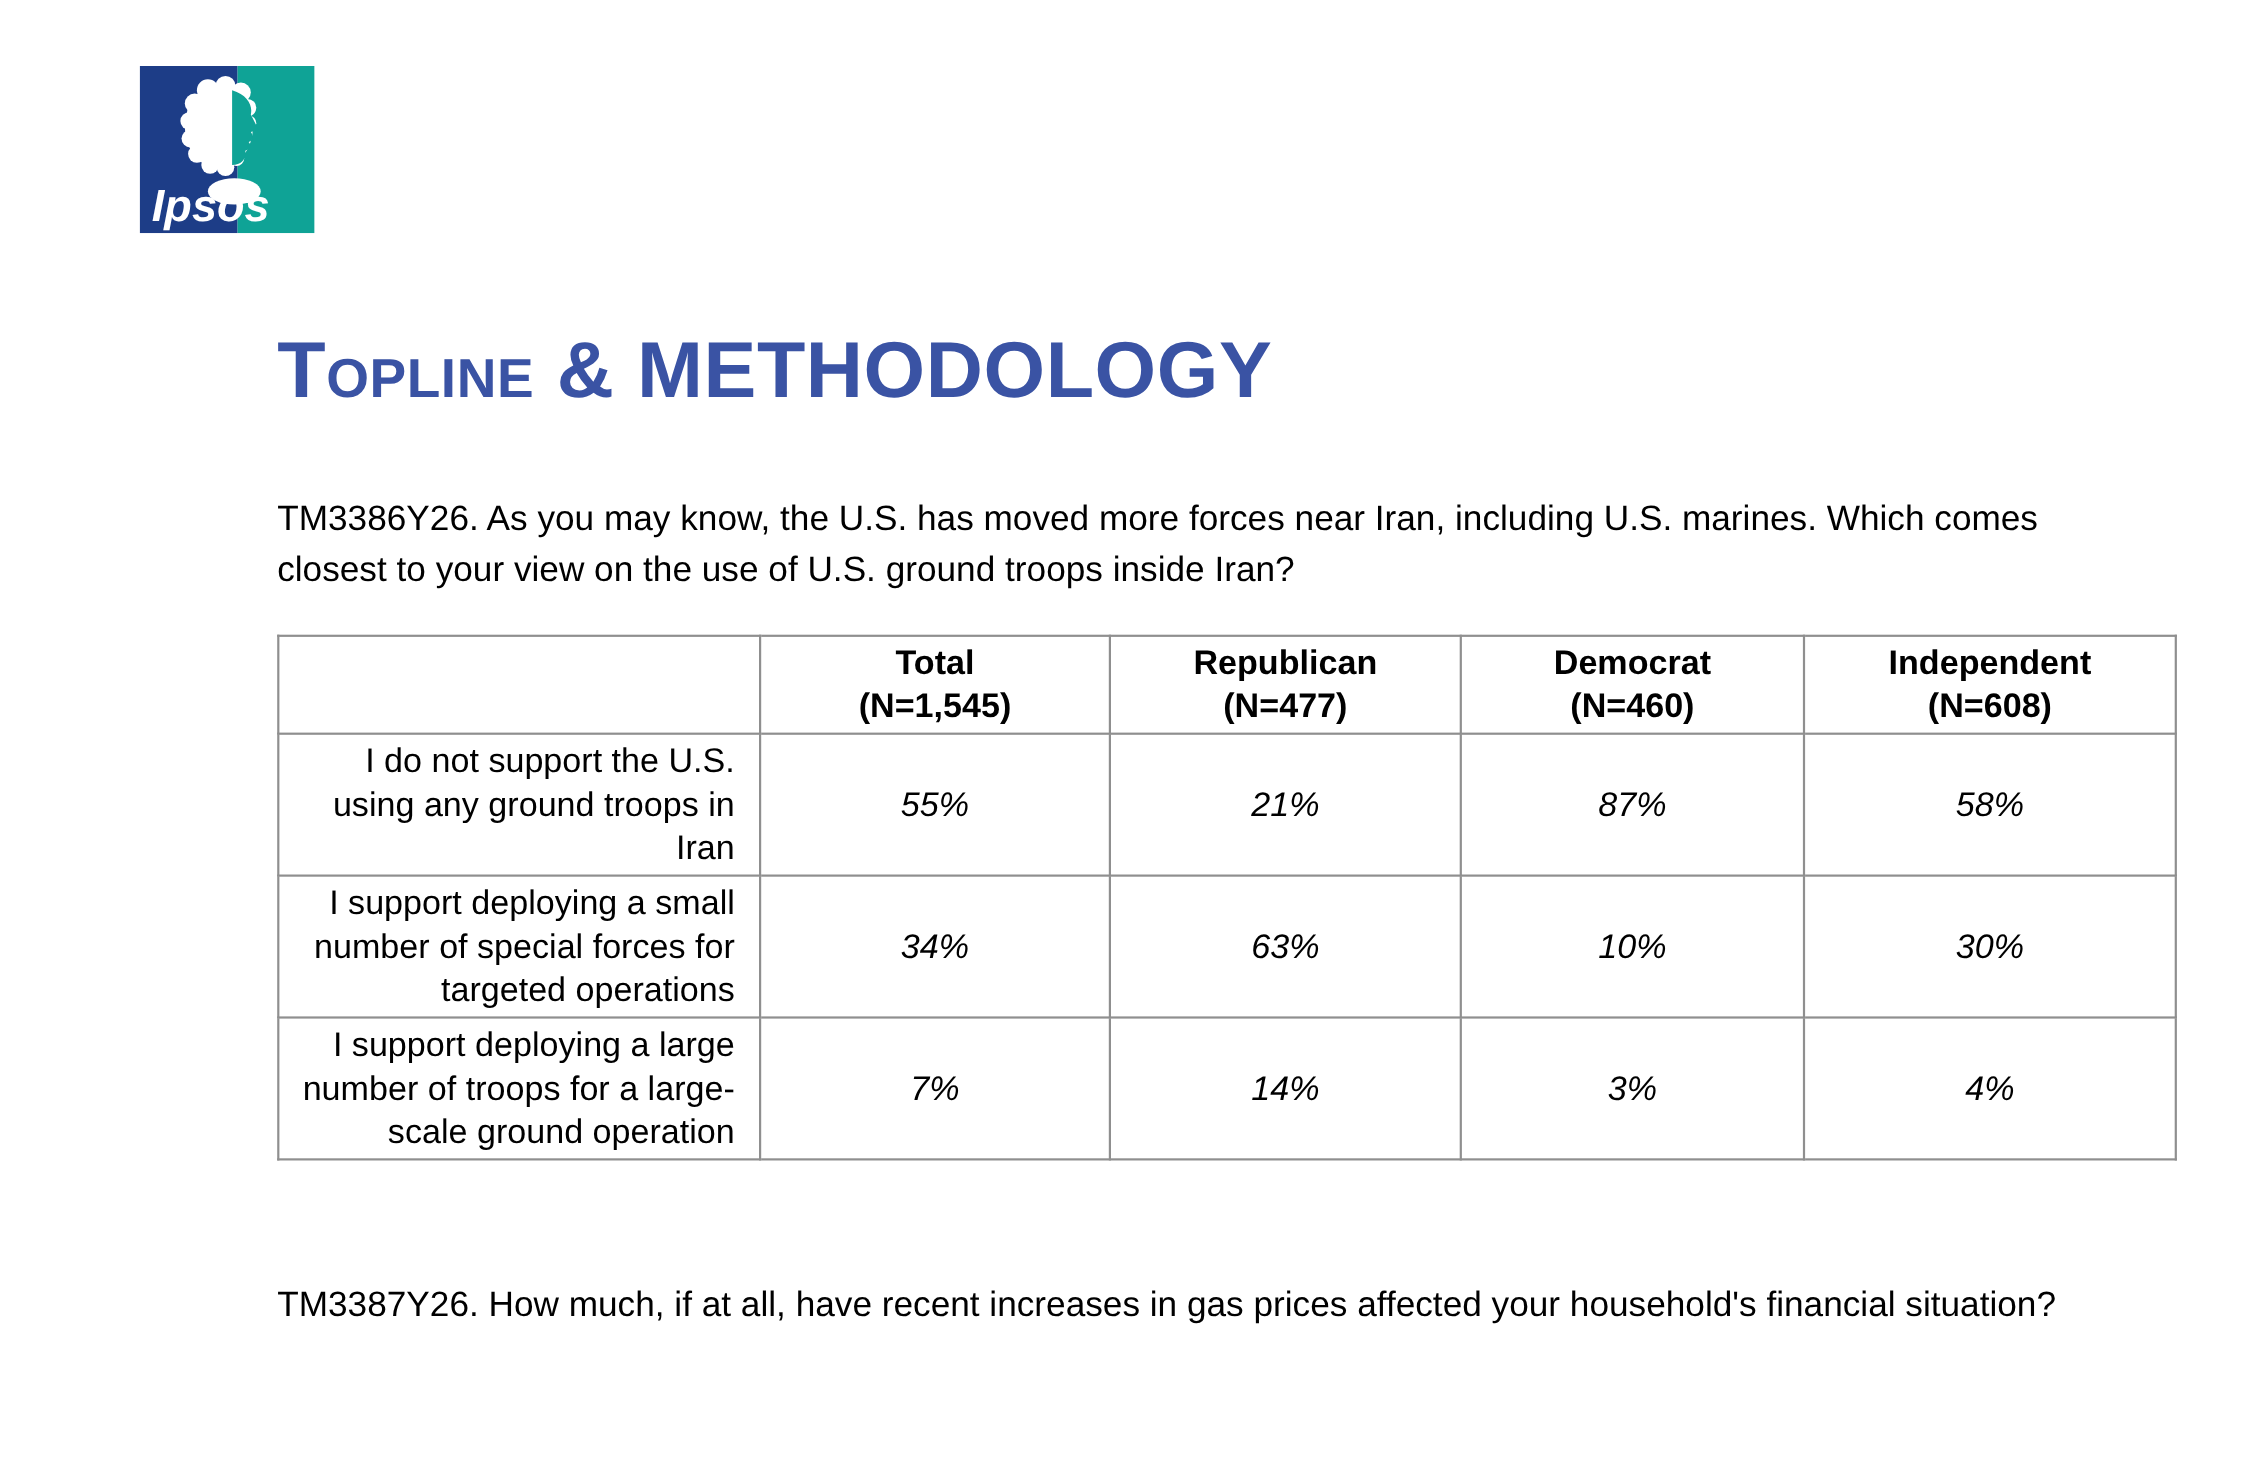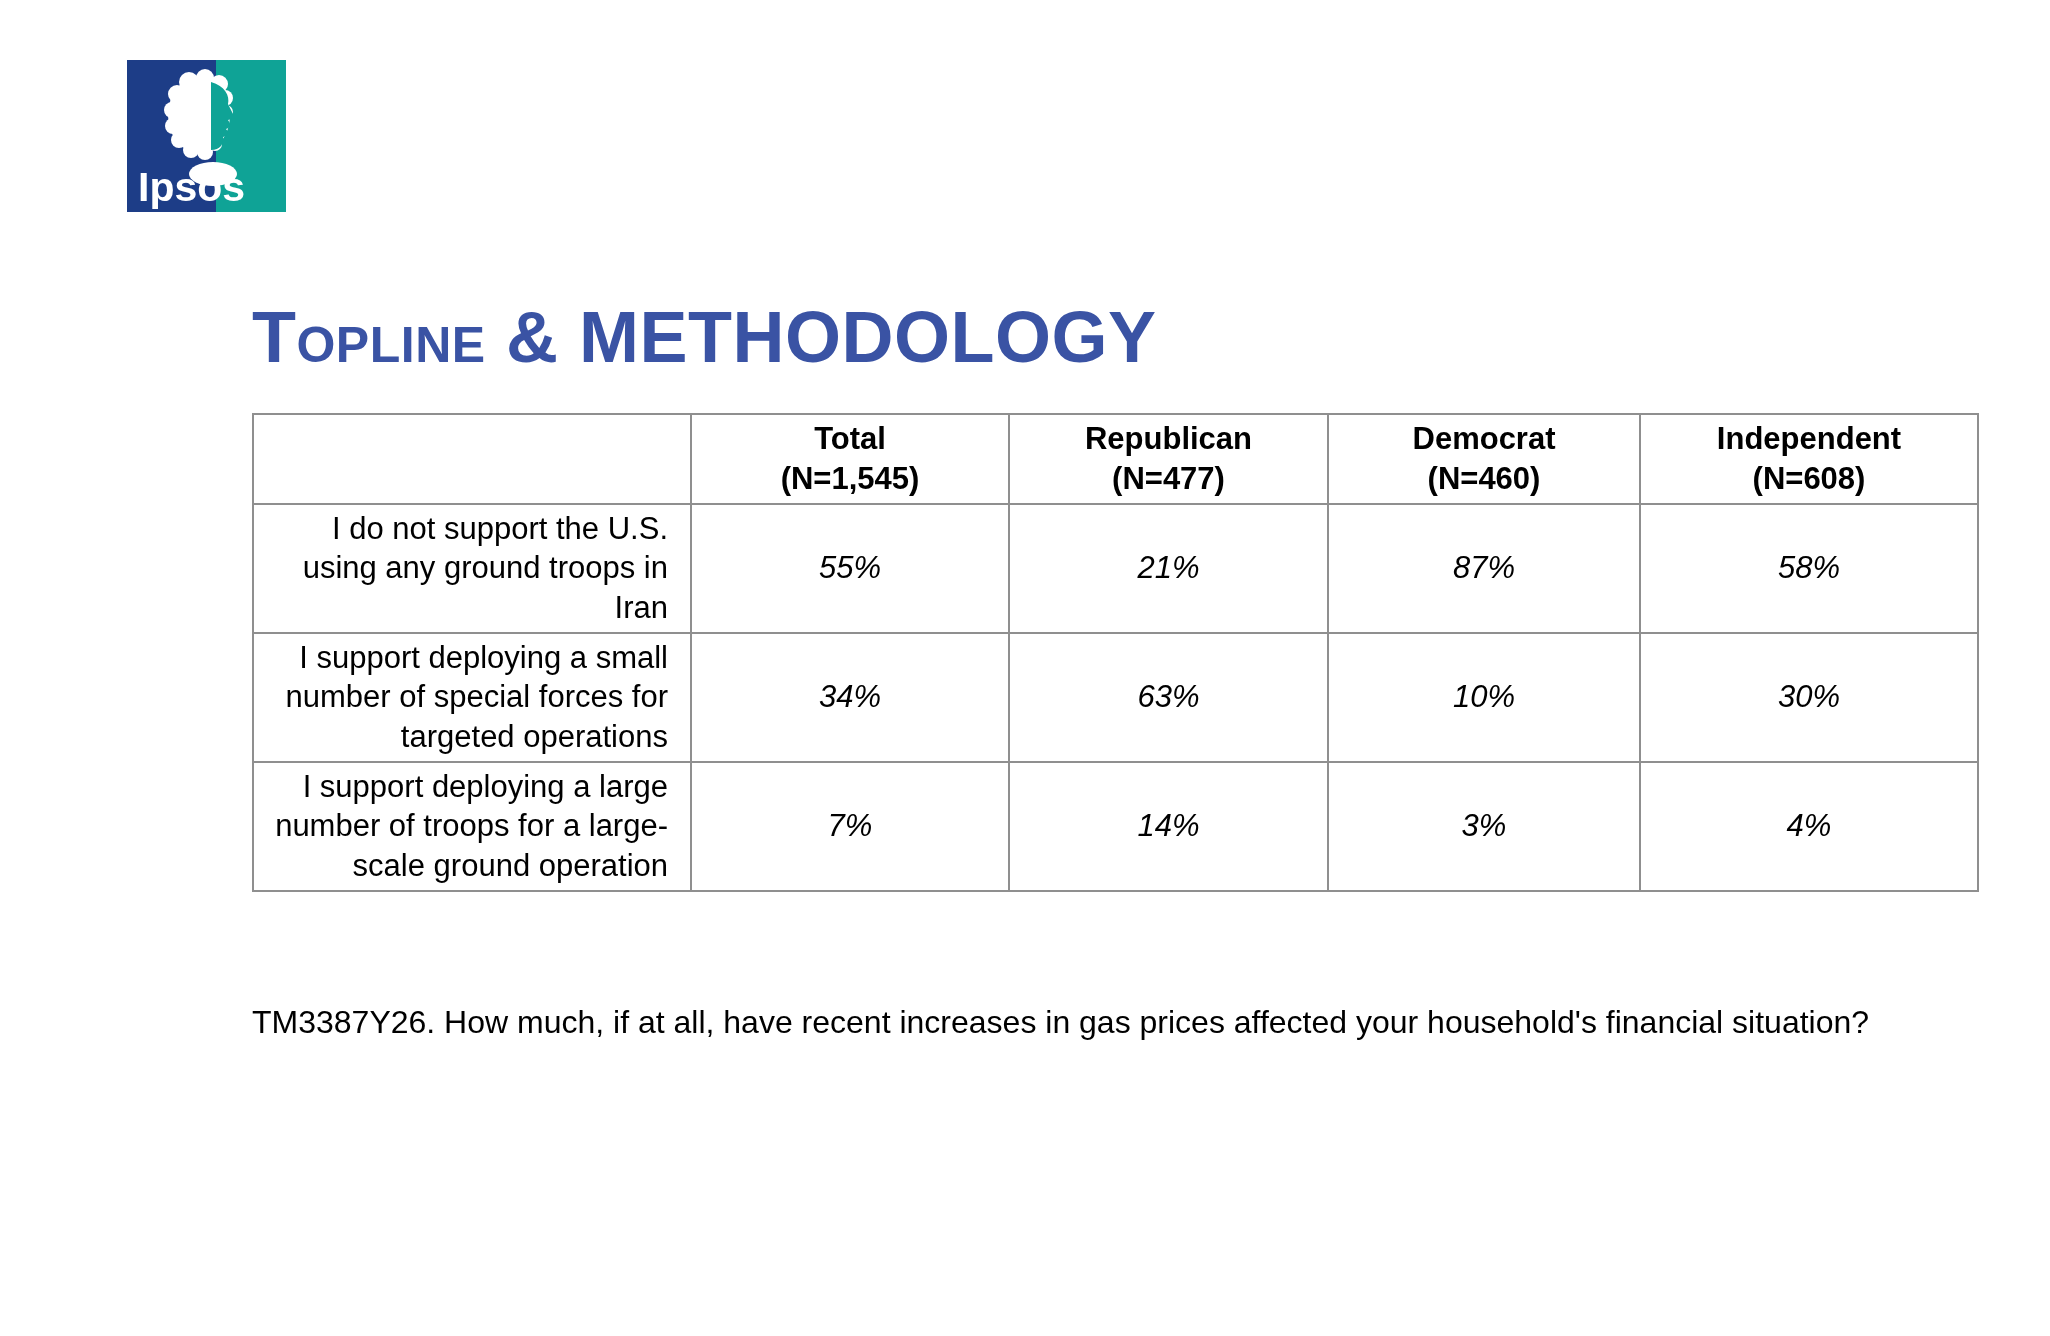--- a/index.html
+++ b/index.html
@@ -17,20 +17,21 @@
     overflow: hidden;
   }
 
   
   .logo {
     position: absolute;
     left: 127px;
     top: 60px;
     width: 159px;
     height: 152px;
+    font-style: italic;
   }
   .logo svg { display: block; width: 100%; height: 100%; }
 
   
   .content {
     position: absolute;
     left: 252px;
     top: 0;
     width: 1725px;
   }
@@ -112,20 +113,21 @@
 
     <path d="M84,22 C98,26 103,36 101,44 L108,58 L101,60 C104,64 103,68 99,69 C102,72 101,76 96,77 C97,84 93,90 84,90 Z" fill="#0fa396"></path>
     <text x="11" y="141" fill="#ffffff" font-size="41" font-weight="bold" font-family="Liberation Sans, sans-serif">Ipsos</text>
   </svg>
 </div>
 
 <div class="content">
 
   <div class="page-title" style="color:#3a53a4">Topline &amp; METHODOLOGY</div>
 
+  <div class="question">TM3386Y26. As you may know, the U.S. has moved more forces near Iran, including U.S. marines. Which comes closest to your view on the use of U.S. ground troops inside Iran?</div>
 
   <table class="results">
     <colgroup>
       <col style="width:438px">
       <col style="width:318px">
       <col style="width:319px">
       <col style="width:312px">
       <col style="width:338px">
     </colgroup>
     <tbody>

